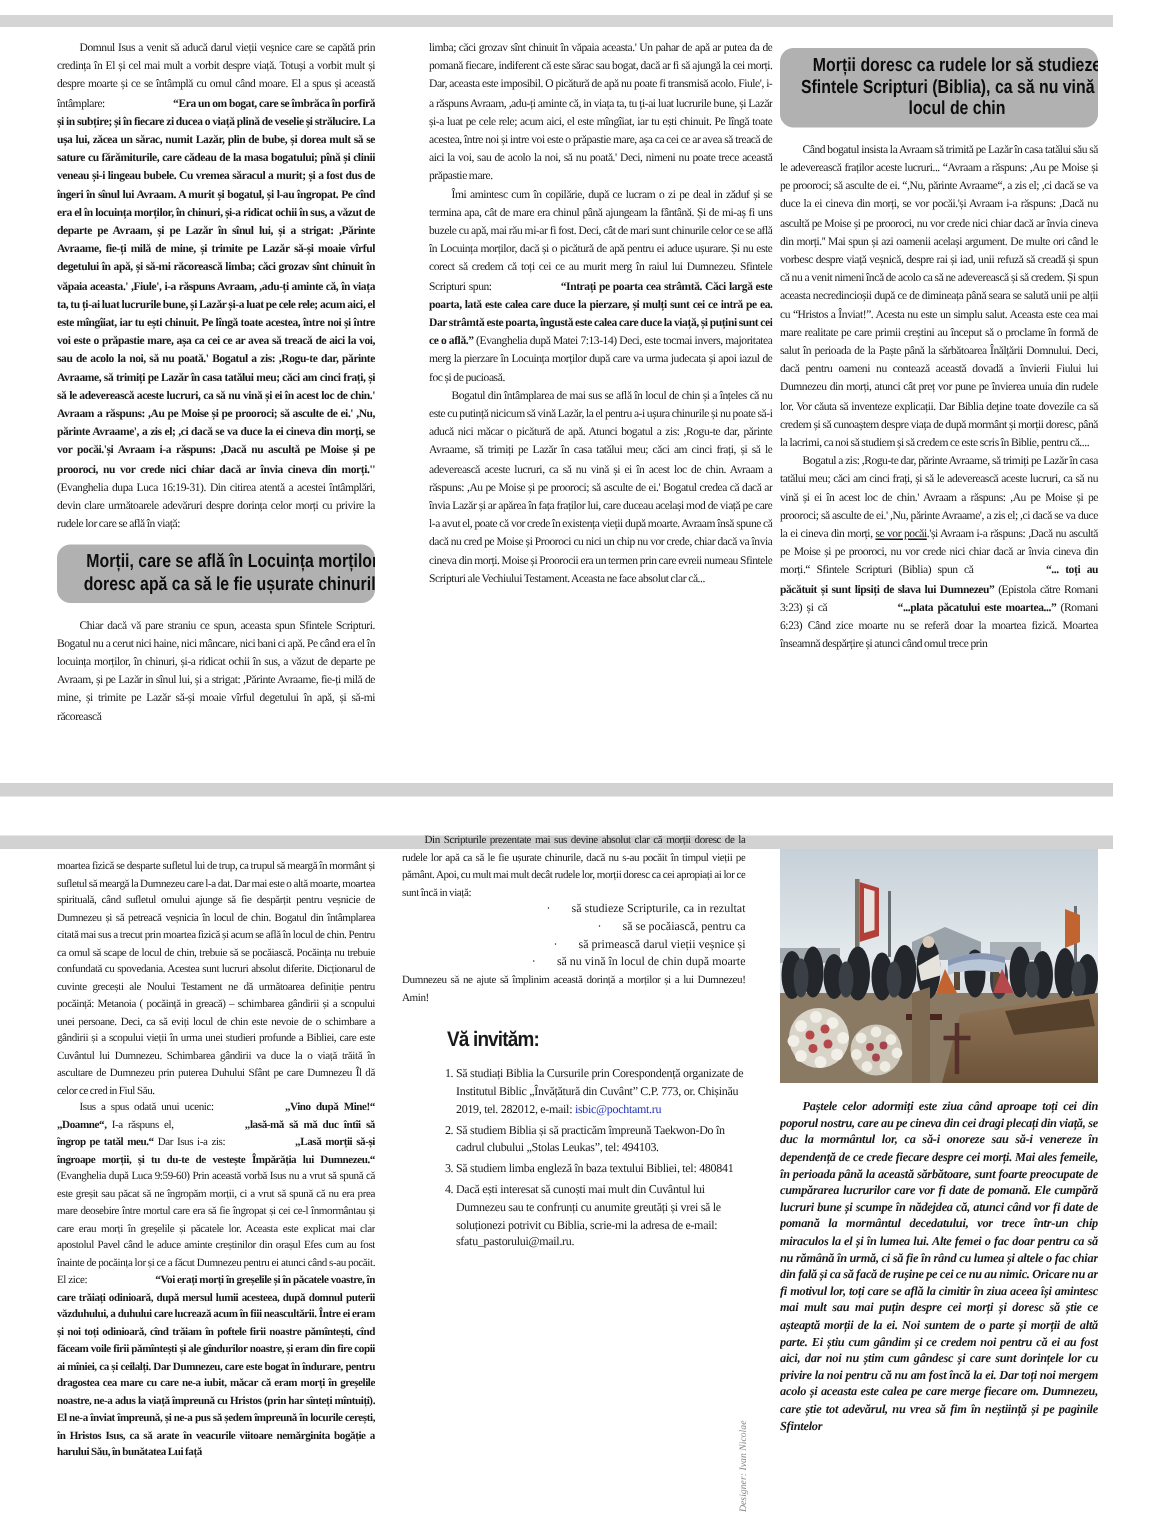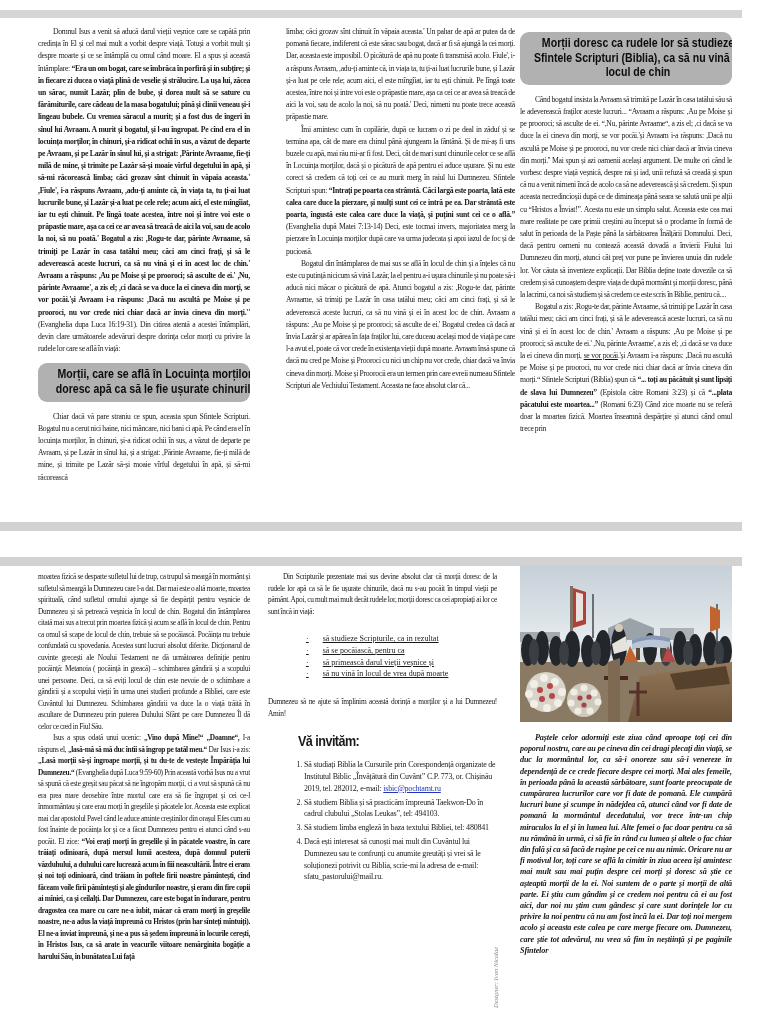--- a/index.html
+++ b/index.html
@@ -9,49 +9,49 @@
   #strip-top{top:10px;}
   #strip-mid1{top:522px;height:9px;background:#d2d2d2;}
   #strip-mid2{top:557px;height:9px;background:#d2d2d2;}
   .col{position:absolute;overflow:hidden;text-align:justify;}
   
   #p1c1{left:38px;top:26px;width:212px;height:512px;}
   #p1c2{left:286px;top:26px;width:229px;height:512px;}
   #p1c3{left:520px;top:24px;width:212px;height:514px;}
   
   #p2c1{left:38px;top:571px;width:212px;height:453px;}
-  #p2c2{left:268px;top:571px;width:229px;height:453px;}
+  #p2c2{left:268px;top:554px;width:229px;height:453px;}
   #p2c3{left:520px;top:564px;width:212px;height:460px;}
   .para{margin:0;font-size:7.7px;line-height:12.2px;letter-spacing:-0.28px;word-spacing:-0.3px;}
   .tight .para{font-size:7.4px;line-height:11.5px;}
   .indent{text-indent:15px;}
-  .seg-b{font-weight:bold;}
+  .seg-b{font-weight:bold;margin-left:44px;}
   .seg-i{}
   .seg-u{text-decoration:underline;}
-  .lnk{color:#2233bb;text-decoration:underline;cursor:pointer;text-align:right;}
+  .lnk{color:#2233bb;cursor:pointer;text-align:right;}
   
   .graybox{background:#b1b1b1;border-radius:9px;margin:8px 0 9px 0;padding:4px 0 5px 12px;overflow:hidden;}
   .graybox .bx{display:block;font-family:"Liberation Sans",sans-serif;font-weight:bold;
       font-size:12.6px;line-height:14.6px;text-align:center;color:#0d0d0d;
       transform:scaleX(0.84);}
   #p1c1 .bx,#p1c3 .bx{width:252px;margin-left:-20px;}
   #p1c2 .bx{width:272px;margin-left:-21px;}
   
   .headline{margin:8px 0 10px 0;overflow:visible;}
   .headline .hl{display:block;width:300px;margin-left:-44px;transform:scaleX(0.707);
       font-family:"Liberation Sans",sans-serif;font-weight:bold;font-size:25px;
       line-height:28px;text-align:center;color:#000;}
   
   .invite-h{font-family:"Liberation Sans",sans-serif;font-weight:bold;font-size:14px;
       letter-spacing:-0.6px;margin:14px 0 10px 30px;text-align:left;
       transform:scaleX(0.9);transform-origin:left;}
   ol.invite{margin:0 0 0 14px;padding-left:22px;font-size:8px;line-height:11.8px;
       letter-spacing:-0.2px;text-align:left;}
   ol.invite li{margin-bottom:2px;}
-  ul.wishes{margin:16px;padding-left:40px;list-style-type:none;font-size:8px;line-height:11.8px;text-align:left;text-decoration:underline;}
+  ul.wishes{margin:0;padding-left:40px;list-style-type:none;font-size:8px;line-height:11.8px;text-align:right;}
   ul.wishes li::before{content:"\00B7";margin-right:14px;margin-left:-18px;}
   
   .italpara{margin:10px 0 0 0;font-style:italic;font-weight:bold;font-size:8.2px;
       line-height:11.2px;letter-spacing:-0.15px;}
   .credit{position:absolute;left:492px;top:1008px;transform:rotate(-90deg);
       transform-origin:left top;font-family:"Liberation Serif",serif;font-style:italic;
       font-size:6.5px;color:#8a8a8a;white-space:nowrap;}
   .photo{display:block;width:212px;height:156px;margin:2px 0 0 0;}
 </style>
 </head>
@@ -87,21 +87,21 @@
   <p class="para">moartea fizică se desparte sufletul lui de trup, ca trupul să meargă în mormânt și sufletul să meargă la Dumnezeu care l-a dat. Dar mai este o altă moarte, moartea spirituală, când sufletul omului ajunge să fie despărțit pentru veșnicie de Dumnezeu și să petreacă veșnicia în locul de chin. Bogatul din întâmplarea citată mai sus a trecut prin moartea fizică și acum se află în locul de chin. Pentru ca omul să scape de locul de chin, trebuie să se pocăiască. Pocăința nu trebuie confundată cu spovedania. Acestea sunt lucruri absolut diferite. Dicționarul de cuvinte grecești ale Noului Testament ne dă următoarea definiție pentru pocăință: Metanoia ( pocăință in greacă) – schimbarea gândirii și a scopului unei persoane. Deci, ca să eviți locul de chin este nevoie de o schimbare a gândirii și a scopului vieții în urma unei studieri profunde a Bibliei, care este Cuvântul lui Dumnezeu. Schimbarea gândirii va duce la o viață trăită în ascultare de Dumnezeu prin puterea Duhului Sfânt pe care Dumnezeu Îl dă celor ce cred in Fiul Său.</p>
   <p class="para indent"><span>Isus a spus odată unui ucenic: </span><span class="seg-b">„Vino după Mine!“ „Doamne“, </span><span>I-a răspuns el, </span><span class="seg-b">„lasă-mă să mă duc întîi să îngrop pe tatăl meu.“ </span><span>Dar Isus i-a zis: </span><span class="seg-b">„Lasă morții să-și îngroape morții, și tu du-te de vestește Împărăția lui Dumnezeu.“ </span><span class="seg-i">(Evanghelia după Luca 9:59-60) </span><span>Prin această vorbă Isus nu a vrut să spună că este greșit sau păcat să ne îngropăm morții, ci a vrut să spună că nu era prea mare deosebire între mortul care era să fie îngropat și cei ce-l înmormântau și care erau morți în greșelile și păcatele lor. Aceasta este explicat mai clar apostolul Pavel când le aduce aminte creștinilor din orașul Efes cum au fost înainte de pocăința lor și ce a făcut Dumnezeu pentru ei atunci când s-au pocăit. El zice: </span><span class="seg-b">“Voi erați morți în greșelile și în păcatele voastre, în care trăiați odinioară, după mersul lumii acesteea, după domnul puterii văzduhului, a duhului care lucrează acum în fiii neascultării. Între ei eram și noi toți odinioară, cînd trăiam în poftele firii noastre pămîntești, cînd făceam voile firii pămîntești și ale gîndurilor noastre, și eram din fire copii ai mîniei, ca și ceilalți. Dar Dumnezeu, care este bogat în îndurare, pentru dragostea cea mare cu care ne-a iubit, măcar că eram morți în greșelile noastre, ne-a adus la viață împreună cu Hristos (prin har sînteți mîntuiți). El ne-a înviat împreună, și ne-a pus să ședem împreună în locurile cerești, în Hristos Isus, ca să arate în veacurile viitoare nemărginita bogăție a harului Său, în bunătatea Lui față</span></p>
 </div>
 
 <div class="col tight" id="p2c2">
   <p class="para indent">Din Scripturile prezentate mai sus devine absolut clar că morții doresc de la  rudele lor apă ca să le fie ușurate chinurile, dacă nu s-au pocăit în timpul vieții pe pământ. Apoi, cu mult mai mult decât rudele lor, morții doresc ca cei apropiați ai lor ce sunt încă in viață:</p>
   <ul class="wishes">
     <li>să studieze Scripturile, ca in rezultat</li>
     <li>să se pocăiască, pentru ca</li>
     <li>să primească darul vieții veșnice și</li>
-    <li>să nu vină în locul de vrea după moarte</li>
+    <li>să nu vină în locul de chin după moarte</li>
   </ul>
   <p class="para">Dumnezeu să ne ajute să împlinim această dorință a morților și a lui Dumnezeu! Amin!</p>
   <div class="invite-h">Vă invităm:</div>
   <ol class="invite">
     <li><span><span>Să studiați Biblia la Cursurile prin Corespondență organizate de Institutul Biblic „Învățătură din Cuvânt” C.P. 773, or. Chișinău 2019, tel. 282012, e-mail: </span><span class="lnk">isbic@pochtamt.ru</span></span></li>
     <li><span><span>Să studiem Biblia și să practicăm împreună Taekwon-Do în cadrul clubului „Stolas Leukas”, tel: 494103.</span></span></li>
     <li><span><span>Să studiem limba engleză în baza textului Bibliei, tel: 480841</span></span></li>
     <li><span><span>Dacă ești interesat să cunoști mai mult din Cuvântul lui Dumnezeu sau te confrunți cu anumite greutăți și vrei să le soluționezi potrivit cu Biblia, scrie-mi la adresa de e-mail: </span><span class="seg-i">sfatu_pastorului@mail.ru.</span></span></li>
   </ol>
 </div>

